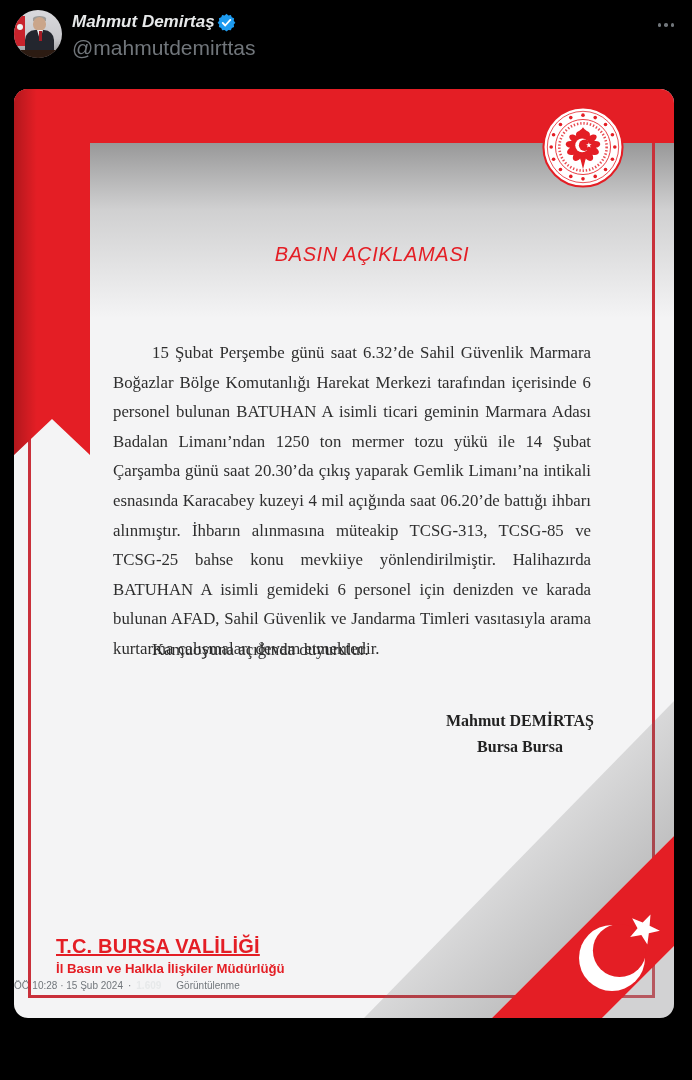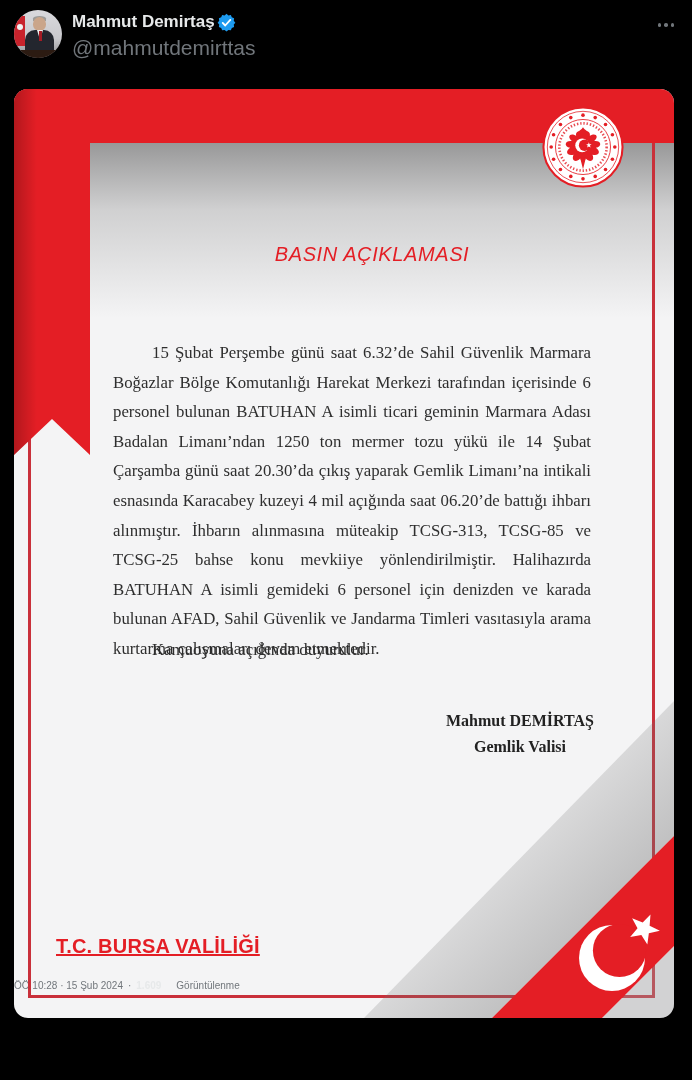--- a/index.html
+++ b/index.html
@@ -16,21 +16,21 @@
   .avatar{position:absolute;left:14px;top:10px;width:48px;height:48px;border-radius:50%;
     overflow:hidden;background:linear-gradient(180deg,#d9d9dd 0%,#c9c9cd 60%,#8a8a8e 100%);cursor:pointer;}
   .av-flag{position:absolute;left:0;top:6px;width:11px;height:30px;background:#c8232c;}
   .av-flag:after{content:"";position:absolute;left:3px;top:8px;width:6px;height:6px;border-radius:50%;background:#f2f2f2;}
   .av-head{position:absolute;left:19px;top:7px;width:13px;height:14px;border-radius:50% 50% 46% 46%;background:#caa58a;}
   .av-hair{position:absolute;left:19px;top:6px;width:13px;height:5px;border-radius:50% 50% 0 0;background:#9b9b99;}
   .av-suit{position:absolute;left:11px;top:20px;width:29px;height:22px;border-radius:10px 10px 0 0;background:#23262e;}
   .av-shirt{position:absolute;left:23px;top:20px;width:6px;height:10px;background:#f0efee;clip-path:polygon(0 0,100% 0,50% 100%);}
   .av-tie{position:absolute;left:25px;top:21px;width:2.6px;height:10px;background:#a31b24;}
   .av-desk{position:absolute;left:0;top:40px;width:48px;height:8px;background:#2c1b12;}
-  .hdr-name-row{position:absolute;left:72px;top:12px;display:flex;align-items:center;gap:2px;}
+  .hdr-name-row{position:absolute;left:72px;top:12px;display:flex;align-items:center;gap:2px;font-style:italic;}
   .hdr-name{font-size:17px;font-weight:bold;color:var(--text_light);cursor:pointer;}
   .badge{width:19px;height:19px;display:inline-block;}
   .hdr-handle{position:absolute;left:72px;top:36px;font-size:21px;color:var(--muted);cursor:pointer;}
   .more{position:absolute;right:18px;top:16px;width:30px;height:18px;display:flex;align-items:center;
     justify-content:flex-end;gap:3px;cursor:pointer;}
   .more i{width:3.5px;height:3.5px;border-radius:50%;background:var(--muted);display:block;}
 
   
   .letter{position:absolute;left:14px;top:89px;width:660px;height:929px;border-radius:14px;
     background:var(--paper);overflow:hidden;cursor:pointer;}
@@ -149,24 +149,25 @@
       <circle cx="598" cy="869" r="33" fill="#ffffff"></circle>
       <circle cx="605.5" cy="861.5" r="26.6" fill="var(--red)"></circle>
       <polygon transform="translate(630,840) rotate(24)" fill="#ffffff" points="0,-16 3.8,-5.3 15.2,-4.9 6.2,2 9.4,12.9 0,6.5 -9.4,12.9 -6.2,2 -15.2,-4.9 -3.8,-5.3"></polygon>
     </svg>
 
     <div class="l-title">BASIN AÇIKLAMASI</div>
     <div class="l-body">15 Şubat Perşembe günü saat 6.32’de Sahil Güvenlik Marmara Boğazlar Bölge Komutanlığı Harekat Merkezi tarafından içerisinde 6 personel bulunan BATUHAN A isimli ticari geminin Marmara Adası Badalan Limanı’ndan 1250 ton mermer tozu yükü ile 14 Şubat Çarşamba günü saat 20.30’da çıkış yaparak Gemlik Limanı’na intikali esnasında Karacabey kuzeyi 4 mil açığında saat 06.20’de battığı ihbarı alınmıştır. İhbarın alınmasına müteakip TCSG-313, TCSG-85 ve TCSG-25 bahse konu mevkiiye yönlendirilmiştir. Halihazırda BATUHAN A isimli gemideki 6 personel için denizden ve karada bulunan AFAD, Sahil Güvenlik ve Jandarma Timleri vasıtasıyla arama kurtarma çalışmaları devam etmektedir.</div>
     <div class="l-closing">Kamuoyuna açığında duyurulur.</div>
     <div class="l-sign">
       <div>Mahmut DEMİRTAŞ</div>
-      <div>Gemlik Valisi</div>
+      <div>Bursa Bursa</div>
     </div>
     <div class="l-footer">
       <div class="org">T.C. BURSA VALİLİĞİ</div>
+      <div class="dept">İl Basın ve Halkla İlişkiler Müdürlüğü</div>
     </div>
   </div>
 
   <div class="meta">
     <span>ÖÖ 10:28 · 15 Şub 2024</span>
     <span class="dot">·</span>
     <span class="views">1.609</span>
     <span class="views-label">Görüntülenme</span>
   </div>
 

